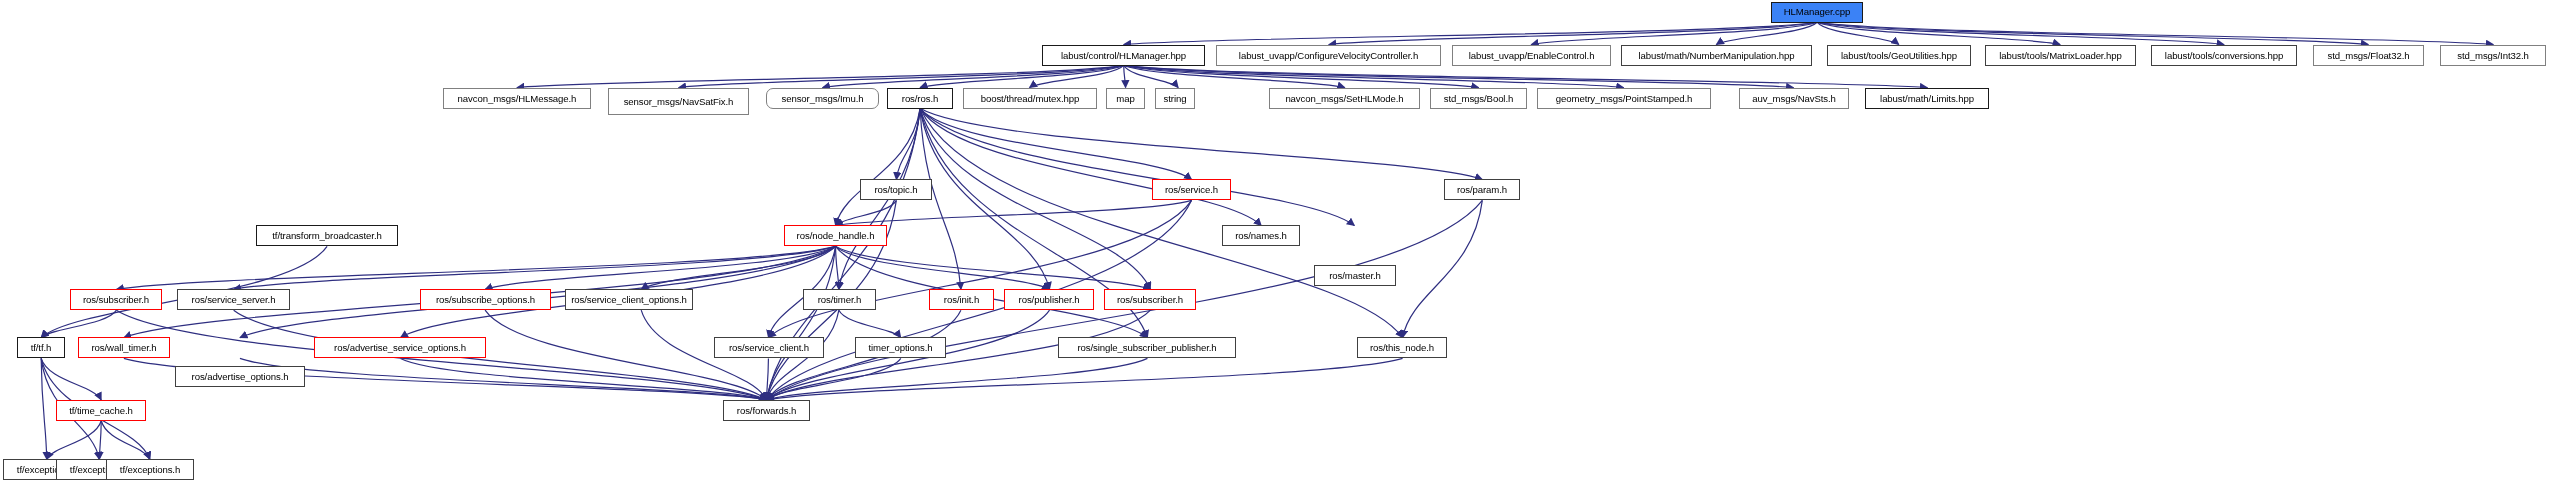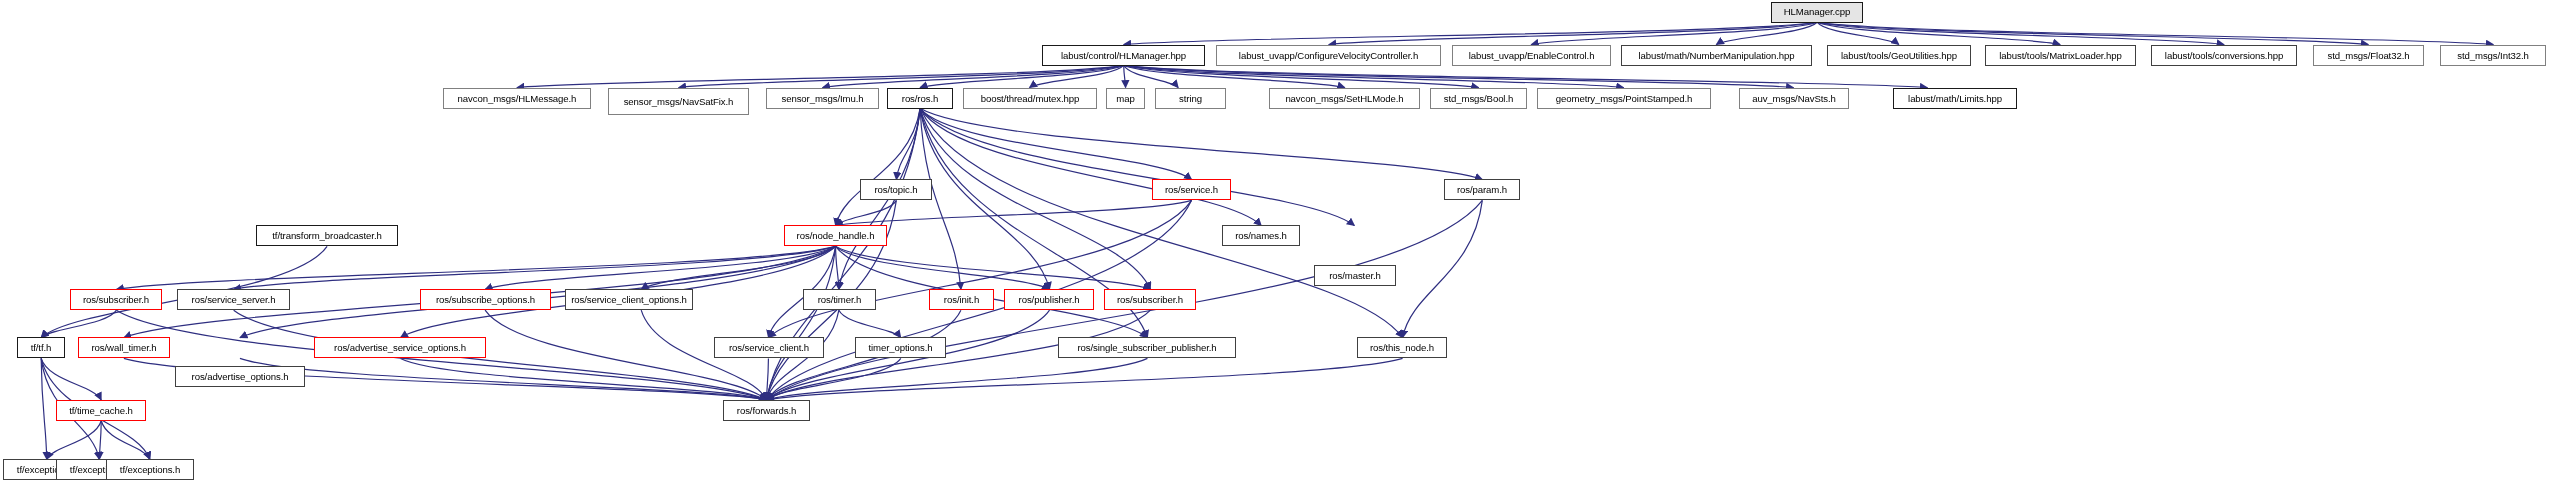--- a/index.html
+++ b/index.html
@@ -34,21 +34,21 @@
     background: #ffffff;
     border: 0.7px solid #404040;
     font-size: 9.6px;
     line-height: 1;
     color: #000000;
     white-space: nowrap;
     letter-spacing: -0.1px;
     font-family: "Liberation Sans", sans-serif;
   }
   .node.root {
-    background: #e5e5e5;
+    background: #3b82f6;
     border: 1.5px solid #1a1a1a;
     color: #000000;
   }
   .node.bold {
     border: 1.5px solid #1a1a1a;
   }
   .node.red {
     border: 1.5px solid #ff0000;
   }
   .node.grayline {
@@ -177,48 +177,48 @@
       </div>
       <div class="node grayline" style="left: 2440px; top: 45px; width: 106px; height: 21px;">
         <span>std_msgs/Int32.h</span>
       </div>
       <div class="node grayline" style="left: 443px; top: 88px; width: 148px; height: 21px;">
         <span>navcon_msgs/HLMessage.h</span>
       </div>
       <div class="node grayline" style="left: 608px; top: 88px; width: 141px; height: 27px;">
         <span>sensor_msgs/NavSatFix.h</span>
       </div>
-      <div class="node grayline" style="left: 766px; top: 88px; width: 113px; height: 21px;">
+      <div class="node grayline" style="left: 766px; top: 88px; width: 113px; height: 21px; border-radius: 7px;">
         <span>sensor_msgs/Imu.h</span>
       </div>
       <div class="node bold" style="left: 887px; top: 88px; width: 66px; height: 21px;">
         <span>ros/ros.h</span>
       </div>
       <div class="node grayline" style="left: 963px; top: 88px; width: 134px; height: 21px;">
         <span>boost/thread/mutex.hpp</span>
       </div>
       <div class="node grayline" style="left: 1106px; top: 88px; width: 39px; height: 21px;">
         <span>map</span>
       </div>
-      <div class="node grayline" style="left: 1155px; top: 88px; width: 71px; height: 21px;">
+      <div class="node grayline" style="left: 1155px; top: 88px; width: 40px; height: 21px;">
         <span>string</span>
       </div>
       <div class="node grayline" style="left: 1269px; top: 88px; width: 151px; height: 21px;">
         <span>navcon_msgs/SetHLMode.h</span>
       </div>
       <div class="node grayline" style="left: 1430px; top: 88px; width: 97px; height: 21px;">
         <span>std_msgs/Bool.h</span>
       </div>
       <div class="node grayline" style="left: 1537px; top: 88px; width: 174px; height: 21px;">
         <span>geometry_msgs/PointStamped.h</span>
       </div>
       <div class="node grayline" style="left: 1739px; top: 88px; width: 110px; height: 21px;">
         <span>auv_msgs/NavSts.h</span>
       </div>
-      <div class="node bold" style="left: 1865px; top: 88px; width: 124px; height: 21px; margin-left: 28px;">
+      <div class="node bold" style="left: 1865px; top: 88px; width: 124px; height: 21px;">
         <span>labust/math/Limits.hpp</span>
       </div>
       <div class="node" style="left: 860px; top: 179px; width: 72px; height: 21px;">
         <span>ros/topic.h</span>
       </div>
       <div class="node red" style="left: 1152px; top: 179px; width: 79px; height: 21px;">
         <span>ros/service.h</span>
       </div>
       <div class="node" style="left: 1444px; top: 179px; width: 76px; height: 21px;">
         <span>ros/param.h</span>

